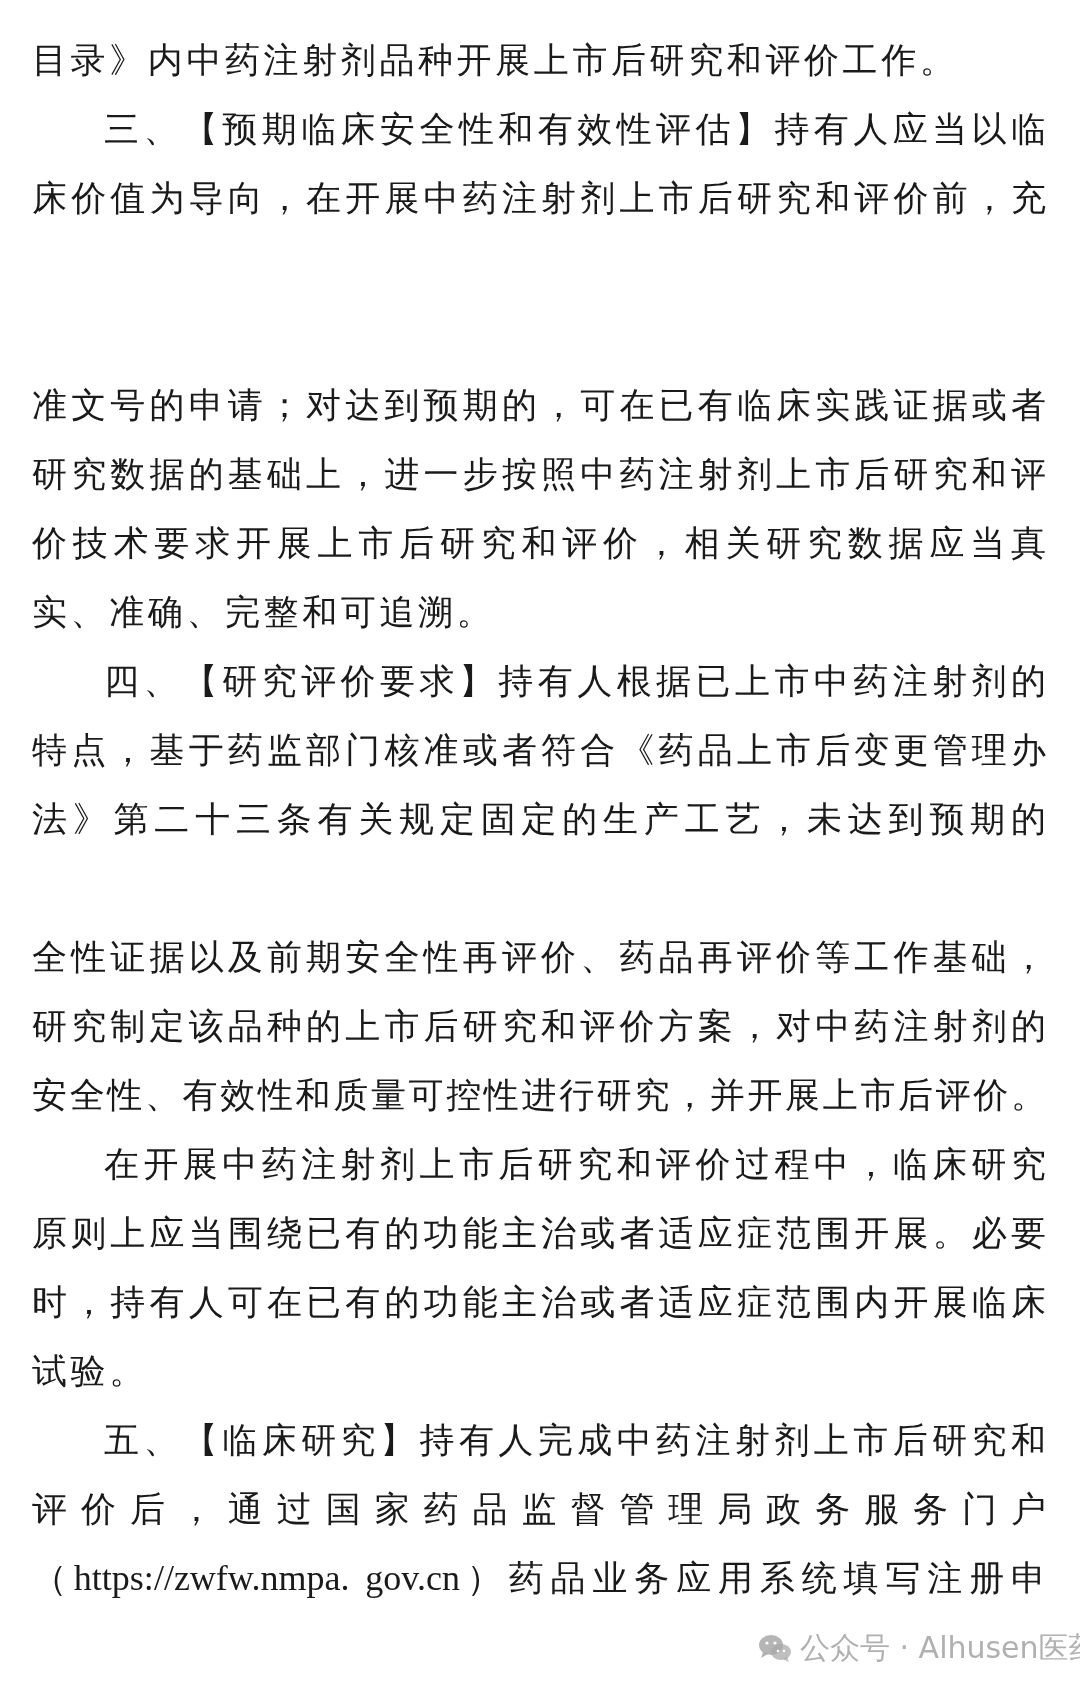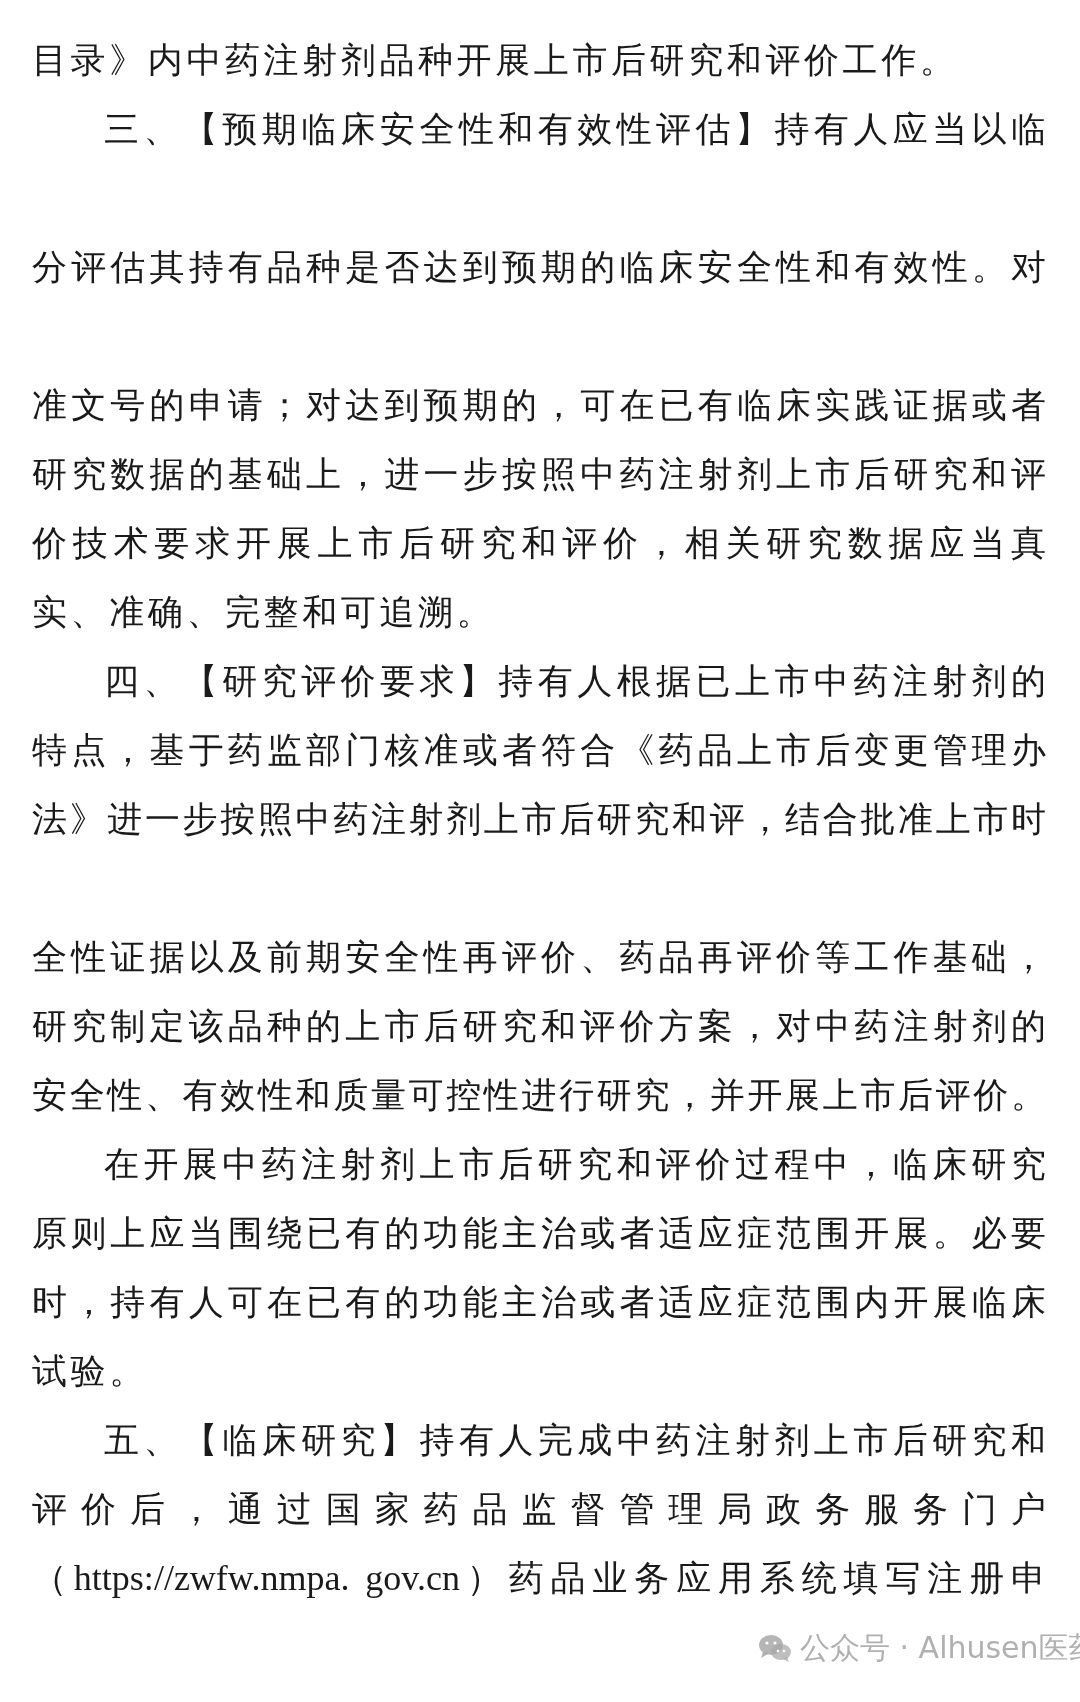--- a/index.html
+++ b/index.html
@@ -74,28 +74,28 @@
     height: 30px;
     display: block;
   }
 </style>
 </head>
 <body>
 
 <div class="doc">
   <div class="line last" style="top:35px">目录》内中药注射剂品种开展上市后研究和评价工作。</div>
   <div class="line indent" style="top:104px">三、【预期临床安全性和有效性评估】持有人应当以临</div>
-  <div class="line" style="top:242px">分评估其持有品种是否达到预期的临床安全性和有效性。对</div>
+  <div class="line" style="top:173px">床价值为导向，在开展中药注射剂上市后研究和评价前，充</div>
   <div class="line" style="top:380px">准文号的申请；对达到预期的，可在已有临床实践证据或者</div>
   <div class="line" style="top:449px">研究数据的基础上，进一步按照中药注射剂上市后研究和评</div>
   <div class="line" style="top:518px">价技术要求开展上市后研究和评价，相关研究数据应当真</div>
   <div class="line last" style="top:587px">实、准确、完整和可追溯。</div>
   <div class="line" style="top:725px">特点，基于药监部门核准或者符合《药品上市后变更管理办</div>
   <div class="line indent" style="top:656px">四、【研究评价要求】持有人根据已上市中药注射剂的</div>
-  <div class="line" style="top:794px">法》进一步按照中药注射剂上市后研究和评，结合批准上市时</div>
+  <div class="line" style="top:794px">法》第二十三条有关规定固定的生产工艺，未达到预期的</div>
   <div class="line" style="top:932px">全性证据以及前期安全性再评价、药品再评价等工作基础，</div>
   <div class="line" style="top:1001px">研究制定该品种的上市后研究和评价方案，对中药注射剂的</div>
   <div class="line" style="top:1070px">安全性、有效性和质量可控性进行研究，并开展上市后评价。</div>
   <div class="line indent" style="top:1139px">在开展中药注射剂上市后研究和评价过程中，临床研究</div>
   <div class="line" style="top:1208px">原则上应当围绕已有的功能主治或者适应症范围开展。必要</div>
   <div class="line" style="top:1277px">时，持有人可在已有的功能主治或者适应症范围内开展临床</div>
   <div class="line last" style="top:1346px">试验。</div>
   <div class="line indent" style="top:1415px">五、【临床研究】持有人完成中药注射剂上市后研究和</div>
   <div class="line" style="top:1484px">评价后，通过国家药品监督管理局政务服务门户</div>
   <div class="line" style="top:1553px"><span>（</span><span class="url">https://zwfw.nmpa. gov.cn</span><span>）</span><span>药品业务应用系统填写注册申</span></div>

